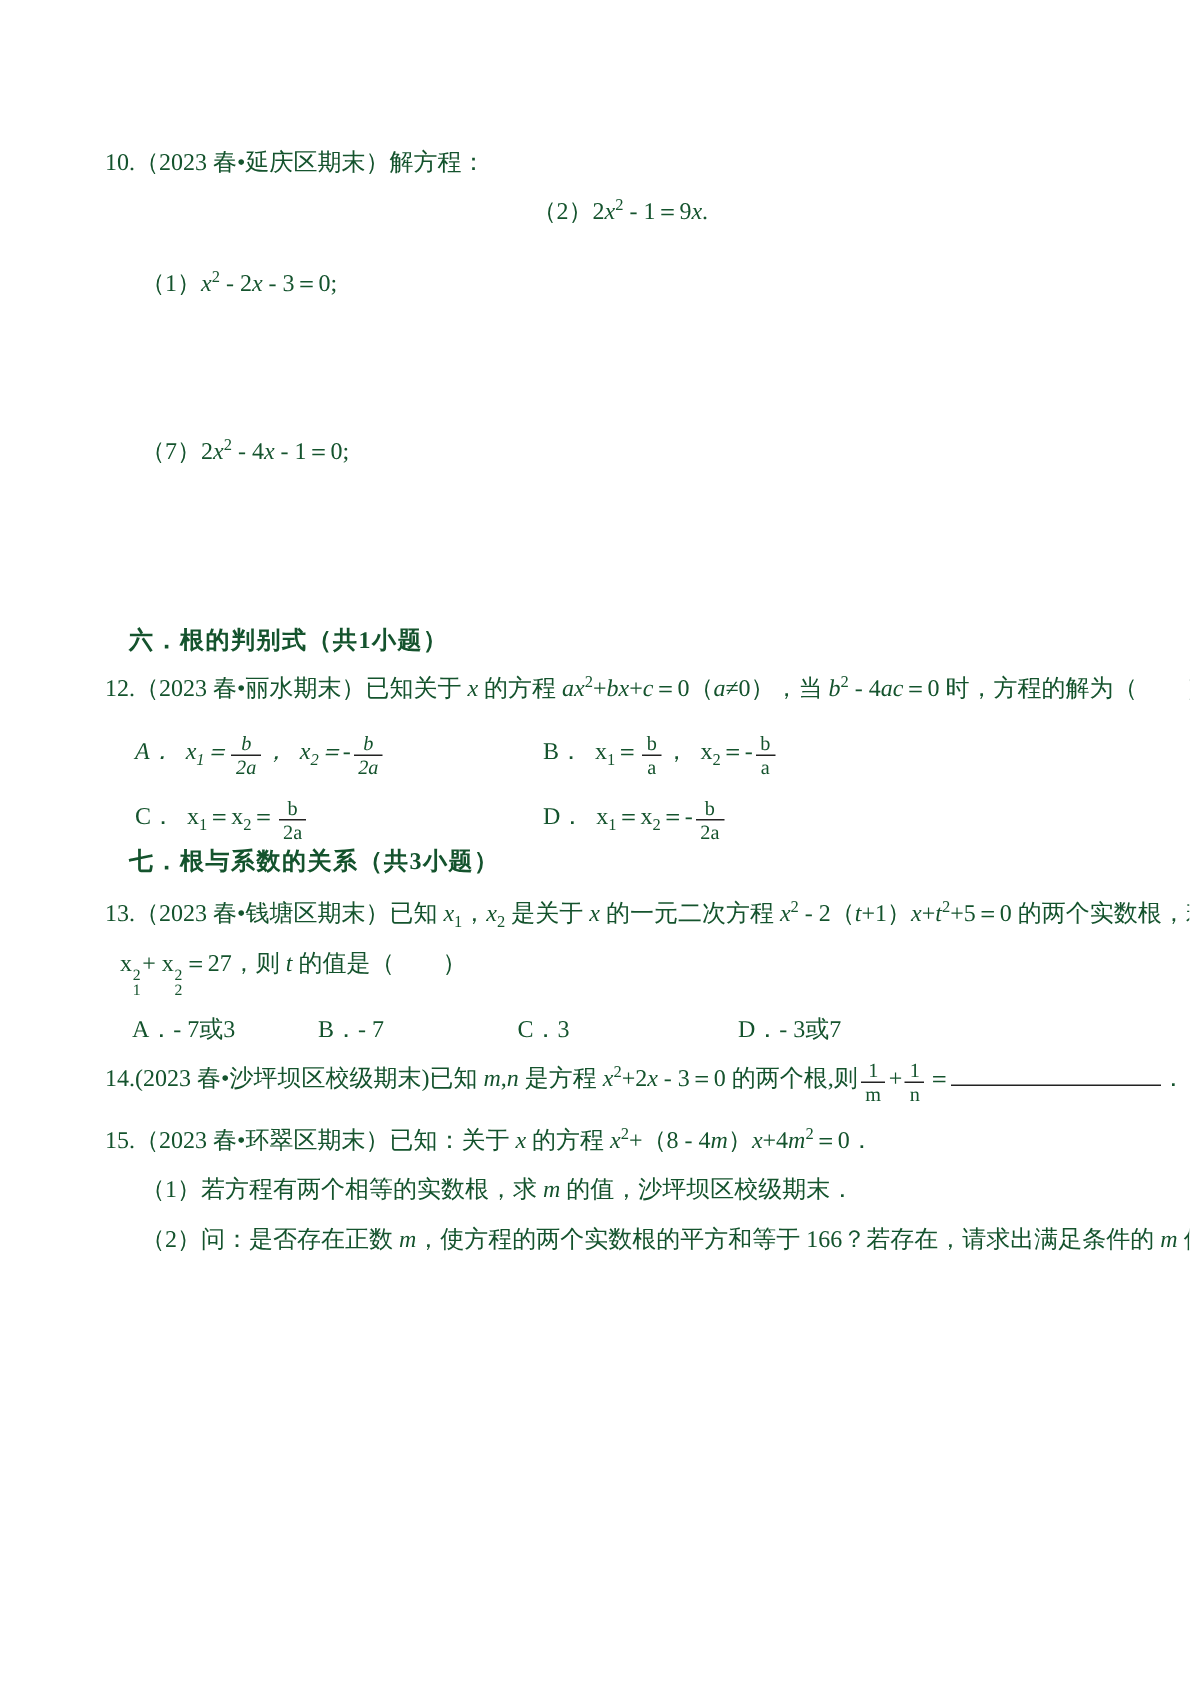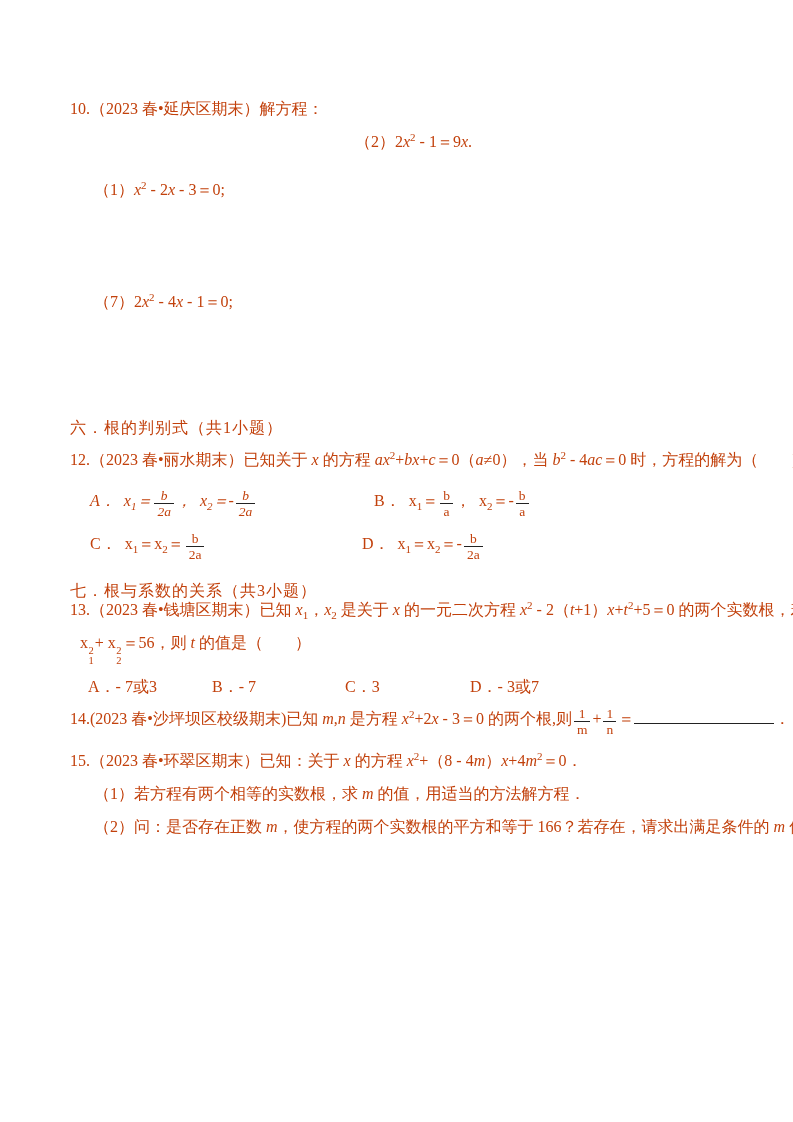--- a/index.html
+++ b/index.html
@@ -16,21 +16,21 @@
     color: #1c1c1c;
     font-size: 16px;
     overflow: hidden;
   }
   .line {
     position: absolute;
     white-space: pre;
     line-height: 22px;
   }
   .it { font-style: italic; }
-  .bold { font-weight: normal; letter-spacing: 1px; }
+  .bold { font-weight: bold; letter-spacing: 1px; margin-left: 16px; }
   .sup {
     font-size: 11px;
     position: relative;
     top: -6px;
   }
   .sub {
     font-size: 11px;
     position: relative;
     top: 4px;
   }
@@ -63,36 +63,36 @@
   .blank {
     display: inline-block;
     border-bottom: 1.2px solid #222;
     height: 14px;
     vertical-align: baseline;
   }
 </style>
 </head>
 <body>
 
-<main class="page" style="width: 793px; height: 962px; background: rgb(255, 255, 255); color: #c2410c;">
+<main class="page" style="width: 793px; height: 962px; background: rgb(255, 255, 255); color: #14532d;">
     <div class="line" style="left: 70px; top: 98px;"><span class="">10.（2023 春•延庆区期末）解方程：</span></div>
     <div class="line" style="left: 94px; top: 131px; margin-top: 48px;"><span class="">（1）</span><span class="it">x</span><span class="sup">2</span><span class=""> - 2</span><span class="it">x</span><span class=""> - 3＝0;</span></div>
     <div class="line" style="left: 355px; top: 131px;"><span class="">（2）2</span><span class="it">x</span><span class="sup">2</span><span class=""> - 1＝9</span><span class="it">x</span><span class="">.</span></div>
     <div class="line" style="left: 94px; top: 291px;"><span class="">（7）2</span><span class="it">x</span><span class="sup">2</span><span class=""> - 4</span><span class="it">x</span><span class=""> - 1＝0;</span></div>
     <div class="line" style="left: 70px; top: 417px;"><span class="bold">六．根的判别式（共1小题）</span></div>
     <div class="line" style="left: 70px; top: 449px;"><span class="">12.（2023 春•丽水期末）已知关于 </span><span class="it">x</span><span class=""> 的方程 </span><span class="it">ax</span><span class="sup">2</span><span class="">+</span><span class="it">bx</span><span class="">+</span><span class="it">c</span><span class="">＝0（</span><span class="it">a</span><span class="">≠0），当 </span><span class="it">b</span><span class="sup">2</span><span class=""> - 4</span><span class="it">ac</span><span class="">＝0 时，方程的解为（　　）</span></div>
     <div class="line" style="left: 90px; top: 488px; font-style: italic;"><span class="">A．  x</span><span class="sub">1</span><span class="">＝</span><span class="frac"><span class="num">b</span><span class="den">2a</span></span><span class="">，  x</span><span class="sub">2</span><span class="">＝-</span><span class="frac"><span class="num">b</span><span class="den">2a</span></span></div>
-    <div class="line" style="left: 362px; top: 488px; margin-left: 12px;"><span class="">B．  x</span><span class="sub">1</span><span class="">＝</span><span class="frac"><span class="num">b</span><span class="den">a</span></span><span class="">，  x</span><span class="sub">2</span><span class="">＝-</span><span class="frac"><span class="num">b</span><span class="den">a</span></span></div>
+    <div class="line" style="left: 362px; top: 488px;"><span class="">B．  x</span><span class="sub">1</span><span class="">＝</span><span class="frac"><span class="num">b</span><span class="den">a</span></span><span class="">，  x</span><span class="sub">2</span><span class="">＝-</span><span class="frac"><span class="num">b</span><span class="den">a</span></span></div>
     <div class="line" style="left: 90px; top: 531px;"><span class="">C．  x</span><span class="sub">1</span><span class="">＝x</span><span class="sub">2</span><span class="">＝</span><span class="frac"><span class="num">b</span><span class="den">2a</span></span></div>
     <div class="line" style="left: 362px; top: 531px;"><span class="">D．  x</span><span class="sub">1</span><span class="">＝x</span><span class="sub">2</span><span class="">＝-</span><span class="frac"><span class="num">b</span><span class="den">2a</span></span></div>
-    <div class="line" style="left: 70px; top: 580px; text-align: center;"><span class="bold">七．根与系数的关系（共3小题）</span></div>
+    <div class="line" style="left: 70px; top: 564px; text-align: center;"><span class="bold">七．根与系数的关系（共3小题）</span></div>
     <div class="line" style="left: 70px; top: 599px;"><span class="">13.（2023 春•钱塘区期末）已知 </span><span class="it">x</span><span class="sub">1</span><span class="">，</span><span class="it">x</span><span class="sub">2</span><span class=""> 是关于 </span><span class="it">x</span><span class=""> 的一元二次方程 </span><span class="it">x</span><span class="sup">2</span><span class=""> - 2（</span><span class="it">t</span><span class="">+1）</span><span class="it">x</span><span class="">+</span><span class="it">t</span><span class="sup">2</span><span class="">+5＝0 的两个实数根，若</span></div>
-    <div class="line" style="left: 80px; top: 632px;"><span class="">x</span><span class="ss"><span>2</span><span>1</span></span><span class="">+ x</span><span class="ss"><span>2</span><span>2</span></span><span class="">＝56，则 </span><span class="it">t</span><span class=""> 的值是（　　）</span></div>
+    <div class="line" style="left: 80px; top: 632px;"><span class="">x</span><span class="ss"><span>2</span><span>1</span></span><span class="">+ x</span><span class="ss"><span>2</span><span>2</span></span><span class="">＝27，则 </span><span class="it">t</span><span class=""> 的值是（　　）</span></div>
     <div class="line" style="left: 88px; top: 676px;"><span class="">A．- 7或3</span></div>
     <div class="line" style="left: 212px; top: 676px;"><span class="">B．- 7</span></div>
     <div class="line" style="left: 345px; top: 676px;"><span class="">C．3</span></div>
-    <div class="line" style="left: 470px; top: 676px;"><span class="">D．- 3或7</span></div>
+    <div class="line" style="left: 492px; top: 676px;"><span class="">D．- 3或7</span></div>
     <div class="line" style="left: 70px; top: 706px;"><span class="">14.(2023 春•沙坪坝区校级期末)已知 </span><span class="it">m</span><span class="">,</span><span class="it">n</span><span class=""> 是方程 </span><span class="it">x</span><span class="sup">2</span><span class="">+2</span><span class="it">x</span><span class=""> - 3＝0 的两个根,则</span><span class="frac"><span class="num">1</span><span class="den">m</span></span><span class="">+</span><span class="frac"><span class="num">1</span><span class="den">n</span></span><span class="">＝</span><span class="blank" style="width: 140px;"></span><span class="">．</span></div>
     <div class="line" style="left: 70px; top: 750px;"><span class="">15.（2023 春•环翠区期末）已知：关于 </span><span class="it">x</span><span class=""> 的方程 </span><span class="it">x</span><span class="sup">2</span><span class="">+（8 - 4</span><span class="it">m</span><span class="">）</span><span class="it">x</span><span class="">+4</span><span class="it">m</span><span class="sup">2</span><span class="">＝0．</span></div>
-    <div class="line" style="left: 94px; top: 783px;"><span class="">（1）若方程有两个相等的实数根，求 </span><span class="it">m</span><span class=""> 的值，用适当的方法解方程．</span></div>
+    <div class="line" style="left: 94px; top: 783px;"><span class="">（1）若方程有两个相等的实数根，求 </span><span class="it">m</span><span class=""> 的值，沙坪坝区校级期末．</span></div>
     <div class="line" style="left: 94px; top: 816px;"><span class="">（2）问：是否存在正数 </span><span class="it">m</span><span class="">，使方程的两个实数根的平方和等于 166？若存在，请求出满足条件的 </span><span class="it">m</span><span class=""> 值；</span></div>
     <div class="line" style="left: 70px; top: 1055px; font-size: 18px;"><span class="">第 2 页 共 18 页</span></div>
   </main>
 
 </body></html>

